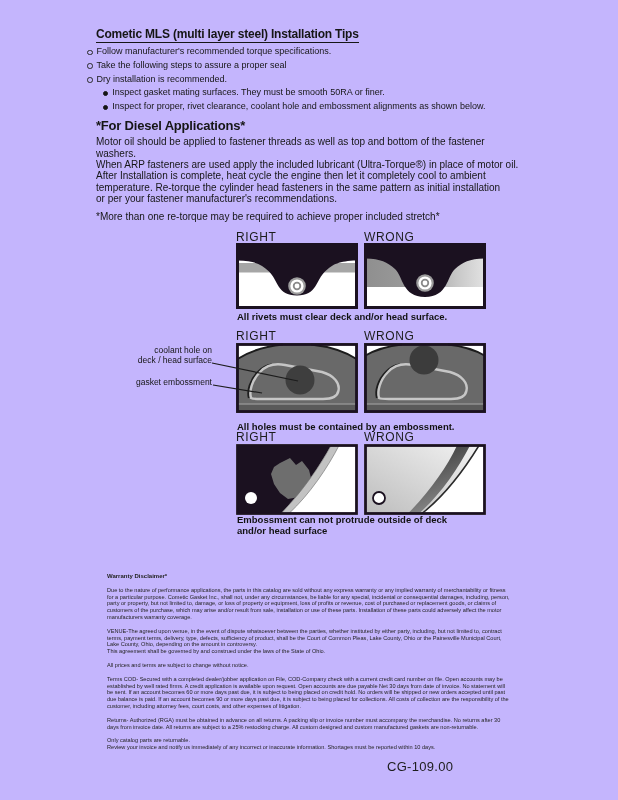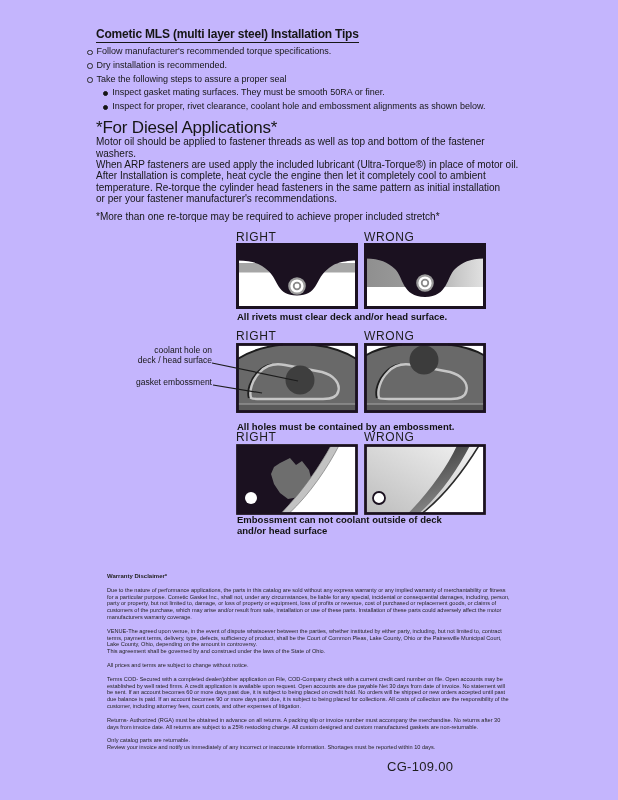--- a/index.html
+++ b/index.html
@@ -10,21 +10,21 @@
   .title{left:96px;top:27px;font-size:12px;font-weight:700;letter-spacing:-0.2px;
          border-bottom:1.6px solid #161616;padding-bottom:1px;}
 
   .bullets{left:87px;top:45px;width:440px;font-size:9px;text-align:right;}
   .bullet-line{display:flex;align-items:flex-start;line-height:13.8px;}
   .bullet-line.sub{margin-left:16px;}
   .b-marker{flex:0 0 auto;width:3.5px;height:3.5px;border:1px solid #2a2a2a;border-radius:50%;
             margin:4.5px 4px 0 0;}
   .b-marker.filled{background:#161616;border-color:#161616;width:3.2px;height:3.2px;}
 
-  .diesel-head{left:96px;top:118px;font-size:17px;font-weight:400;letter-spacing:-0.2px;}
+  .diesel-head{left:96px;top:118px;font-size:13px;font-weight:700;letter-spacing:-0.2px;}
   .para{left:96px;width:430px;font-size:10px;line-height:11.7px;}
   .p1{top:136px;} .p2{top:170px;} .note{top:211px;}
 
   .dg-label{font-size:12px;letter-spacing:0.6px;width:122px;color:#1c1c1c;}
   .dg-caption{font-size:9.5px;font-weight:700;line-height:10.5px;color:#121212;}
   .dg-box{display:block;}
 
   .ann-label{width:94px;text-align:right;font-size:8.5px;line-height:9.6px;color:#161616;}
 
   .legal{left:107px;top:573px;width:404px;font-size:5.6px;line-height:6.8px;color:#242424;}
@@ -41,25 +41,25 @@
 
   <div class="abs title">Cometic MLS (multi layer steel) Installation Tips</div>
 
   <div class="abs bullets">
     <div class="bullet-line">
       <span class="b-marker"></span>
       <span>Follow manufacturer's recommended torque specifications.</span>
     </div>
     <div class="bullet-line">
       <span class="b-marker"></span>
-      <span>Dry installation is recommended.</span>
+      <span>Take the following steps to assure a proper seal</span>
     </div>
     <div class="bullet-line">
       <span class="b-marker"></span>
-      <span>Take the following steps to assure a proper seal</span>
+      <span>Dry installation is recommended.</span>
     </div>
     <div class="bullet-line sub">
       <span class="b-marker filled"></span>
       <span>Inspect gasket mating surfaces.  They must be smooth 50RA or finer.</span>
     </div>
     <div class="bullet-line sub">
       <span class="b-marker filled"></span>
       <span>Inspect for proper, rivet clearance, coolant hole and embossment alignments as shown below.</span>
     </div>
   </div>
@@ -180,21 +180,21 @@
     </defs>
     <rect x="0" y="0" width="122" height="71" fill="#ffffff"></rect>
     <path d="M1.5,1.5 L115,1.5 C100,26 80,52 58,69.5 L1.5,69.5 Z" fill="url(#r3wband)"></path>
     <path d="M115,1.5 C100,26 80,52 58,69.5" fill="none" stroke="#2a2a2a" stroke-width="1.5"></path>
     <path d="M93,1.5 L106,1.5 C94,25 76,51 55,69.5 L44,69.5 C66,47 83,23 93,1.5 Z" fill="url(#r3wdark)"></path>
     <circle cx="15" cy="54" r="6" fill="#ffffff" stroke="#1b1120" stroke-width="1.8"></circle>
     <rect x="1.5" y="1.5" width="119" height="68" fill="none" stroke="#1b1120" stroke-width="2.8"></rect>
   </svg>
 
   <div class="abs dg-caption" style="left:237px;top:515px;width:230px;">
-    <div>Embossment can not coolant outside of deck</div>
+    <div>Embossment can not protrude outside of deck</div>
     <div>and/or head surface</div>
   </div>
 
   <div class="abs legal">
     <div class="lh">Warranty Disclaimer*</div>
     <div class="lp">Due to the nature of performance applications, the parts in this catalog are sold without any express warranty or any implied warranty of merchantability or fitness for a particular purpose.  Cometic Gasket Inc., shall not, under any circumstances, be liable for any special, incidental or consequential damages, including, person, party or property, but not limited to, damage, or loss of property or equipment, loss of profits or revenue, cost of purchased or replacement goods, or claims of customers of the purchase, which may arise and/or result from sale, installation or use of these parts.  Installation of these parts could adversely affect the motor manufacturers warranty coverage.</div>
     <div class="lp0">VENUE-The agreed upon venue, in the event of dispute whatsoever between the parties, whether instituted by either party, including, but not limited to, contract terms, payment terms, delivery, type, defects, sufficiency of product, shall be the Court of Common Pleas, Lake County, Ohio or the Painesville Municipal Court, Lake County, Ohio, depending on the amount in controversy.</div>
     <div class="lp">This agreement shall be governed by and construed under the laws of the State of Ohio.</div>
     <div class="lp">All prices and terms are subject to change without notice.</div>
     <div class="lp">Terms COD- Secured with a completed dealer/jobber application on File, COD-Company check with a current credit card number on file.  Open accounts may be established by well rated firms.  A credit application is available upon request.  Open accounts are due payable Net 30 days from date of invoice.  No statement will be sent.  If an account becomes 60 or more days past due, it is subject to being placed on credit hold.  No orders will be shipped or new orders accepted until past due balance is paid.  If an account becomes 90 or more days past due, it is subject to being placed for collections.  All costs of collection are the responsibility of the customer, including attorney fees, court costs, and other expenses of litigation.</div>

